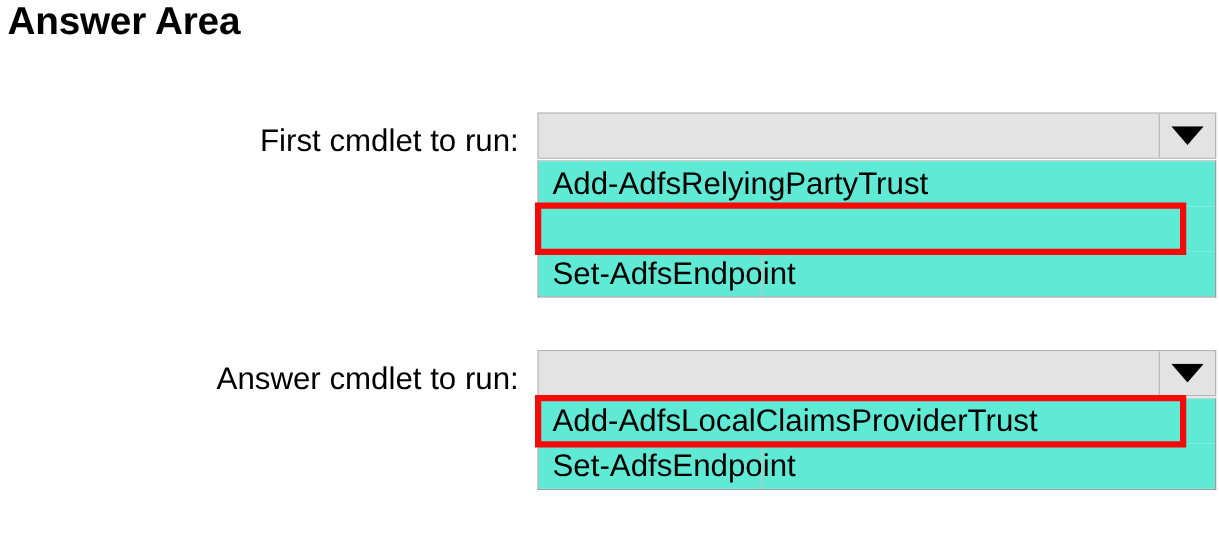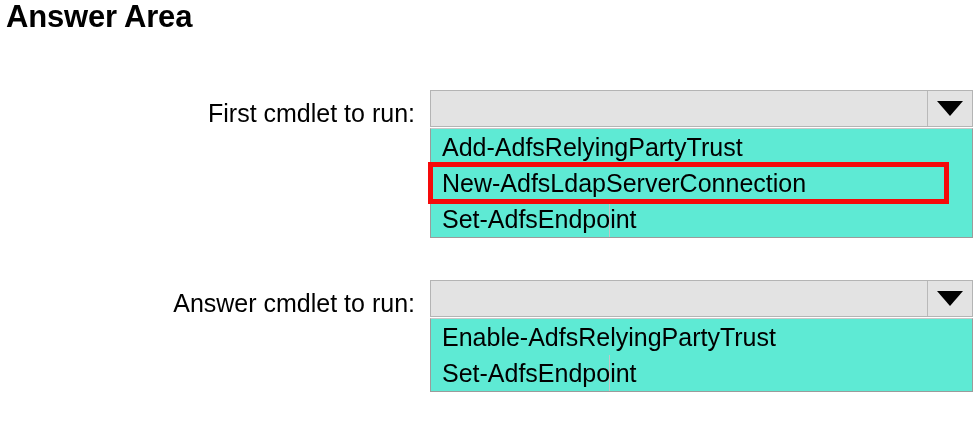--- a/index.html
+++ b/index.html
@@ -136,21 +136,20 @@
         <polygon points="0,0 26,0 13,15" fill="#000000"></polygon>
       </svg>
     </div>
   </div>
 
   <div class="optlist">
     <div class="option">
       <span>Add-AdfsRelyingPartyTrust</span>
     </div>
     <div class="option highlighted">
-      <span>New-AdfsLdapServerConnection</span>
       <div class="highlight-box"></div>
     </div>
     <div class="option gridline">
       <span>Set-AdfsEndpoint</span>
     </div>
   </div>
 </div>
 
 <div class="qblock" id="qblock-1">
 
@@ -159,20 +158,21 @@
   <div class="combo">
     <div class="combo-value"></div>
     <div class="combo-arrow">
       <svg width="26" height="15" viewBox="0 0 26 15" aria-hidden="true">
         <polygon points="0,0 26,0 13,15" fill="#000000"></polygon>
       </svg>
     </div>
   </div>
 
   <div class="optlist">
-    <div class="option">
-      <span>Enable-AdfsRelyingPartyTrust</span>
+    <div class="option highlighted">
+      <span>Add-AdfsLocalClaimsProviderTrust</span>
+      <div class="highlight-box"></div>
     </div>
     <div class="option gridline">
       <span>Set-AdfsEndpoint</span>
     </div>
   </div>
 </div>
 
 </body></html>

